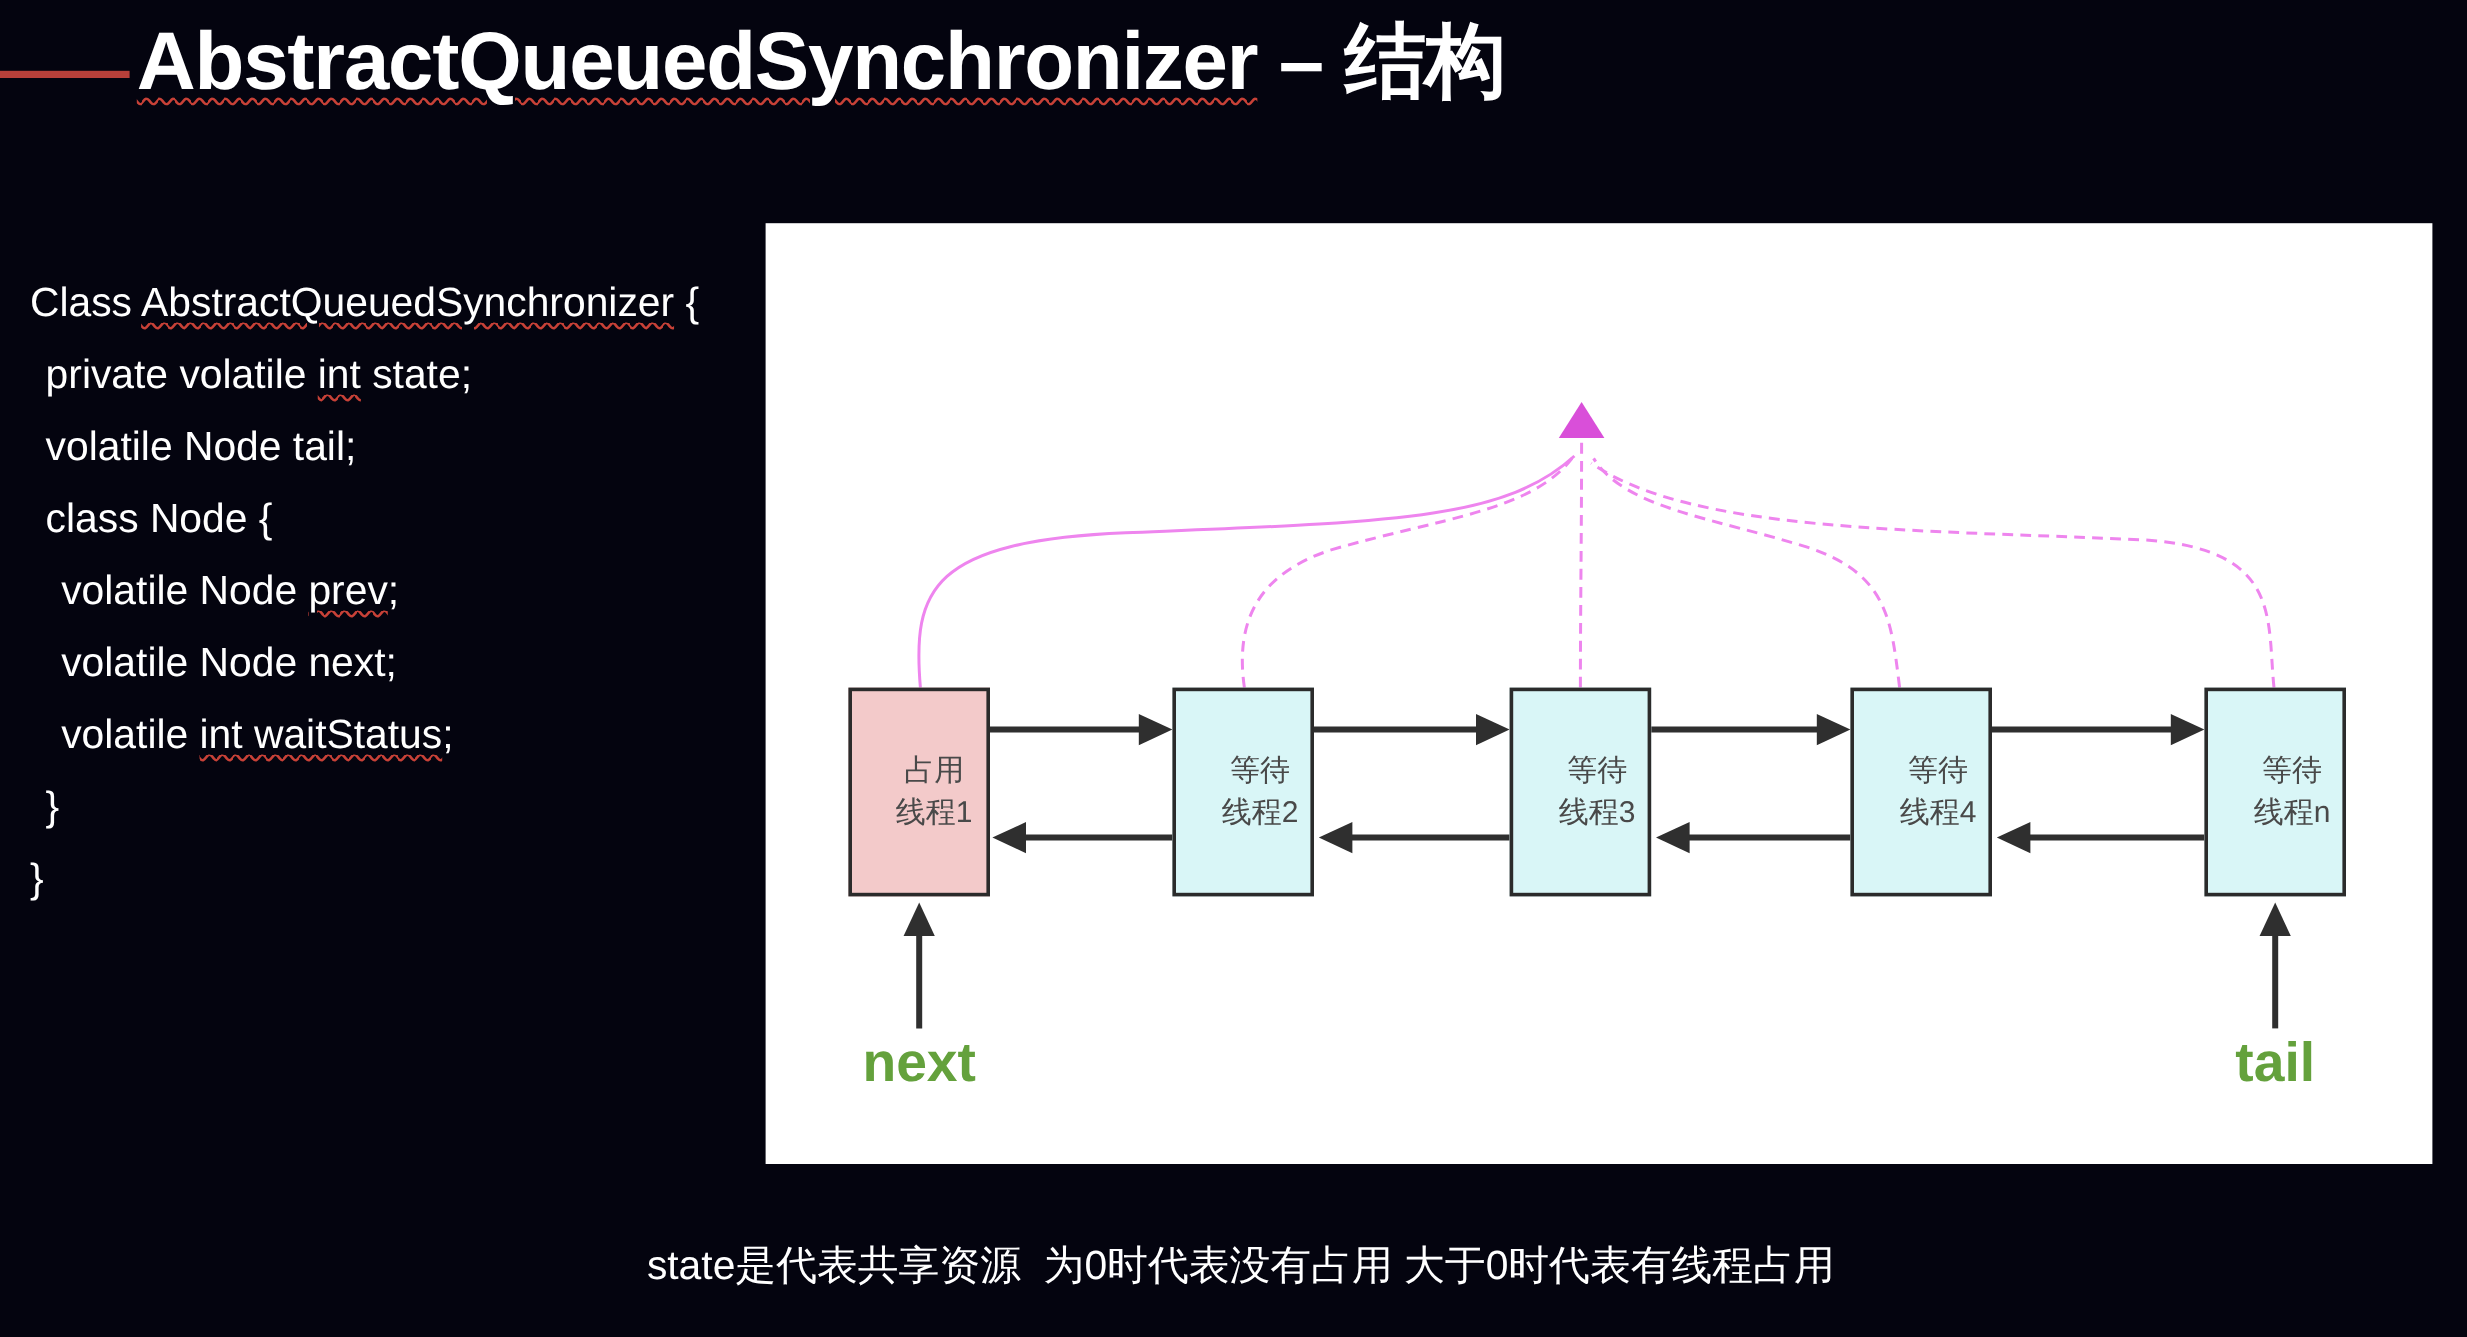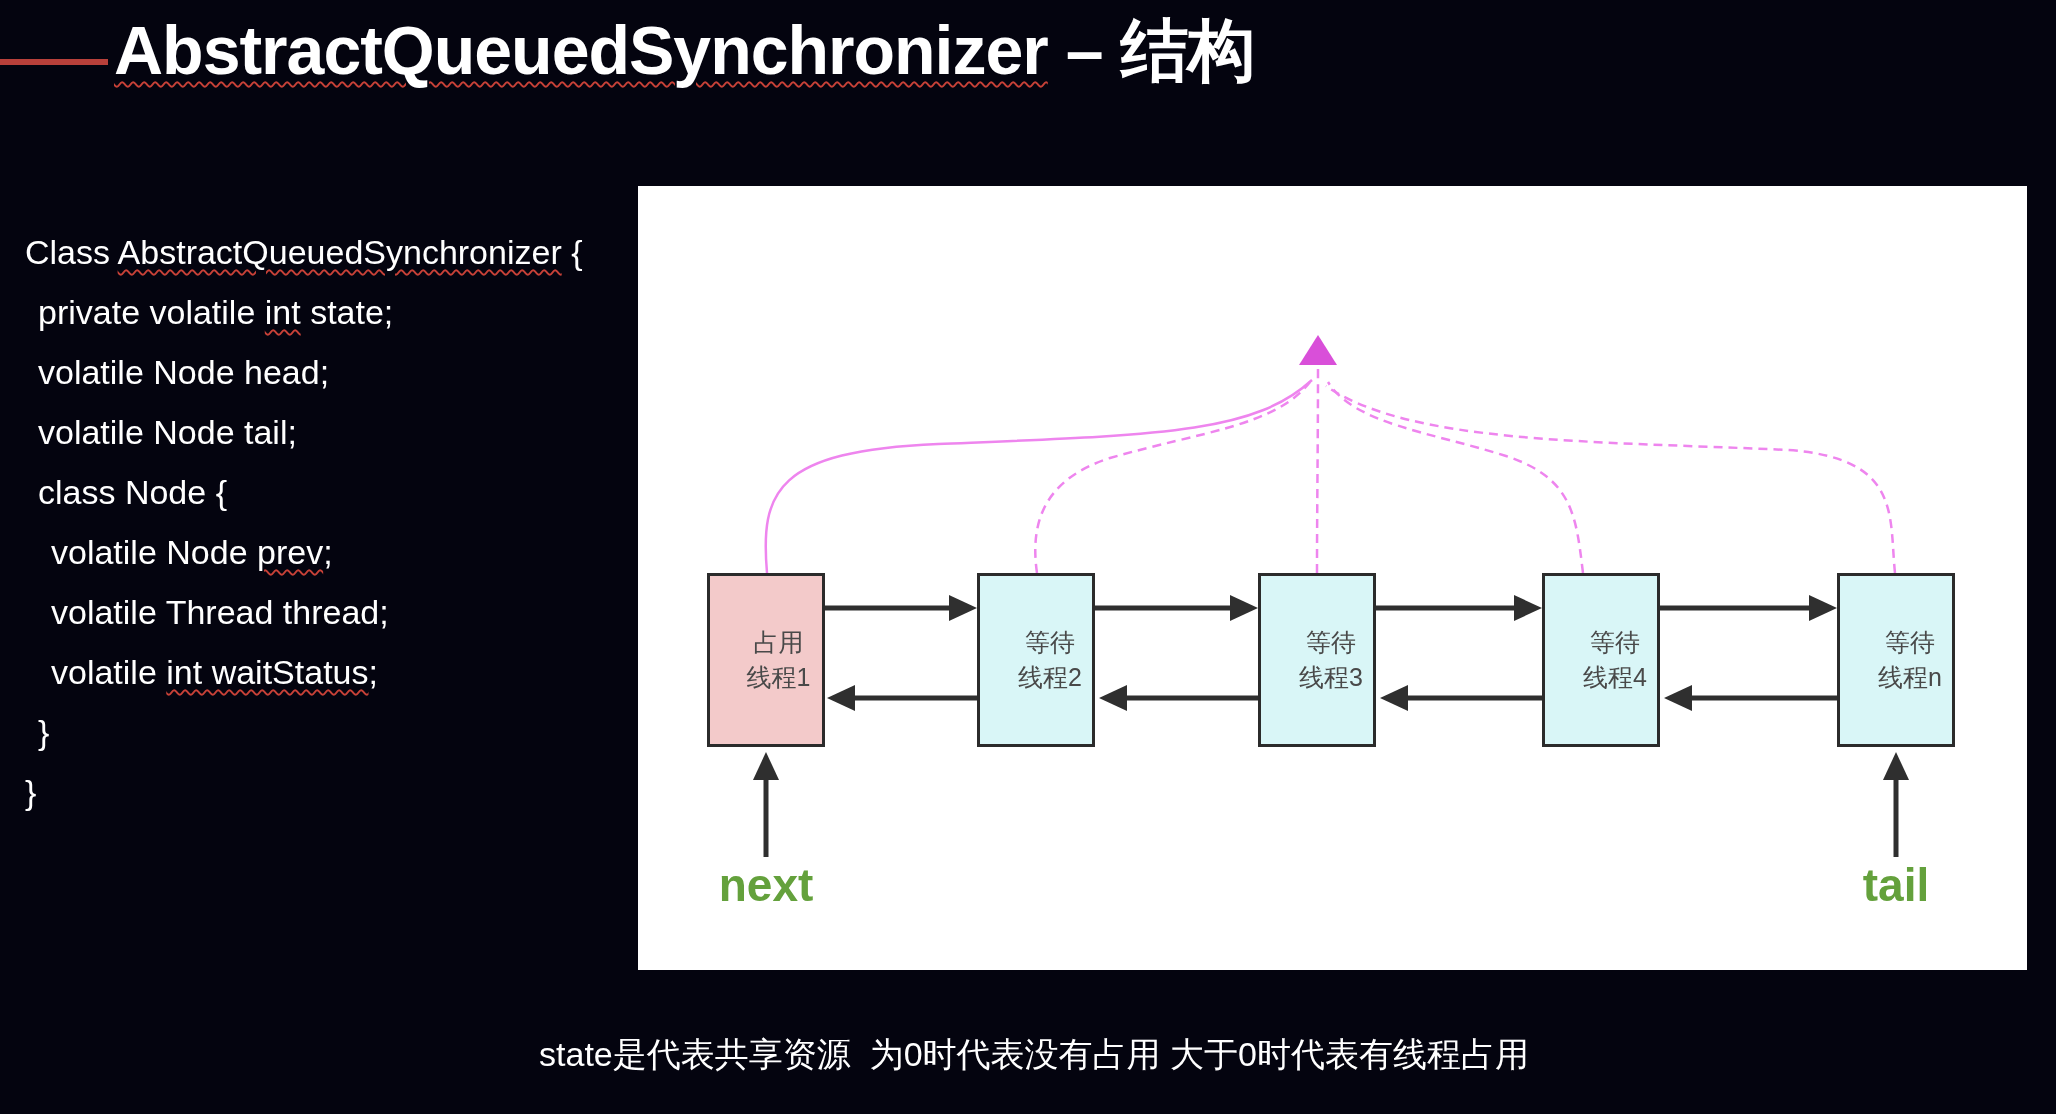--- a/index.html
+++ b/index.html
@@ -99,25 +99,24 @@
 </style>
 </head>
 <body>
 
 <div class="accent-line"></div>
 <h1 class="slide-title"><span class="wavy">AbstractQueuedSynchronizer</span><span> – 结构</span></h1>
 
 <div class="code-block">
   <div class="code-line ind0"><span>Class </span><span class="code-wavy">AbstractQueuedSynchronizer</span><span> {</span></div>
   <div class="code-line ind1"><span>private volatile </span><span class="code-wavy">int</span><span> state;</span></div>
-  <div class="code-line ind1"><span>volatile Node head;</span></div>
   <div class="code-line ind1"><span>volatile Node tail;</span></div>
   <div class="code-line ind1"><span>class Node {</span></div>
   <div class="code-line ind2"><span>volatile Node </span><span class="code-wavy">prev</span><span>;</span></div>
-  <div class="code-line ind2"><span>volatile Thread thread;</span></div>
+  <div class="code-line ind2"><span>volatile Node next;</span></div>
   <div class="code-line ind2"><span>volatile </span><span class="code-wavy">int waitStatus</span><span>;</span></div>
   <div class="code-line ind1"><span>}</span></div>
   <div class="code-line ind0"><span>}</span></div>
 </div>
 
 <div class="diagram-panel">
 
   <svg class="connectors" viewBox="0 0 1389 784" xmlns="http://www.w3.org/2000/svg">
 
     <g stroke="#ee85ee" stroke-width="2.5" fill="none">

